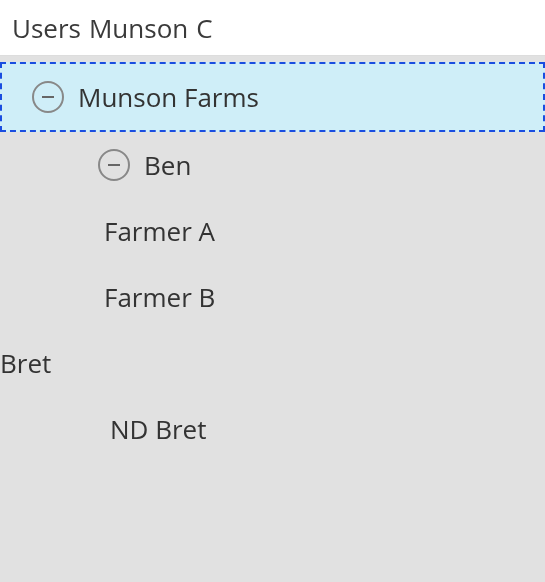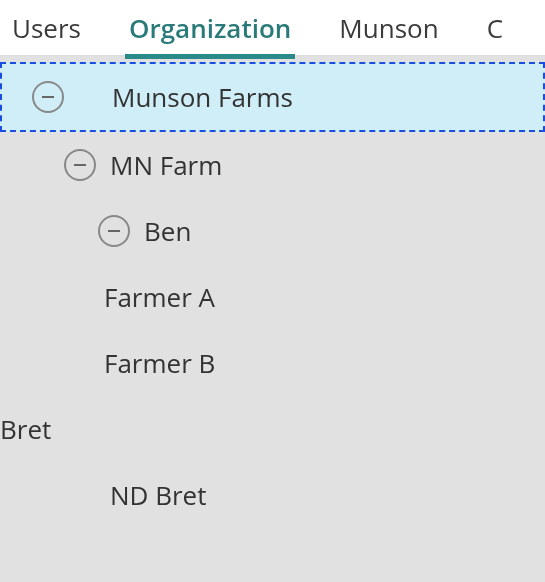--- a/index.html
+++ b/index.html
@@ -8,21 +8,20 @@
       height: 582px;
       font-family: 'Segoe UI', 'Open Sans', -apple-system, sans-serif;
       background: #fff;
       overflow: hidden;
     }
     .tabs {
       display: flex;
       align-items: center;
       height: 56px;
       padding: 0 8px;
-      gap: 40px;
       border-bottom: 1px solid #ddd;
       background: #fff;
     }
     .tab {
       font-size: 26px;
       color: #3a3a3a;
       cursor: pointer;
       padding: 8px 4px 8px 4px;
       position: relative;
       white-space: nowrap;
@@ -50,21 +49,20 @@
       display: flex;
       align-items: center;
       height: 66px;
       font-size: 26px;
       color: #333;
     }
     .tree-row.selected {
       background: #cfeef8;
       border: 2px dashed #1a4de0;
       height: 70px;
-      gap: 34px;
     }
     .collapse-btn {
       width: 32px;
       height: 32px;
       border-radius: 50%;
       border: 2px solid #888;
       display: flex;
       align-items: center;
       justify-content: center;
       margin-right: 14px;
@@ -81,44 +79,35 @@
     .indent-3 { padding-left: 104px; }
     .indent-1-nobtn { padding-left: 110px; }
     .indent-2-nobtn { }
     .label { cursor: default; }
   </style>
 </head>
 <body>
 
 <div class="tabs">
   <div class="tab">Users</div>
-  <div class="tab active">Organization</div>
   <div class="tab">Munson</div>
   <div class="tab">C</div>
 </div>
 
 <div class="tree-container">
 
   <div class="tree-row selected indent-0">
     <span class="collapse-btn">
       <svg viewBox="0 0 14 14">
           <line x1="1" y1="7" x2="13" y2="7" stroke="#666" stroke-width="2"></line>
         </svg>
     </span>
     <span class="label">Munson Farms</span>
   </div>
 
-  <div class="tree-row indent-1">
-    <span class="collapse-btn">
-      <svg viewBox="0 0 14 14">
-          <line x1="1" y1="7" x2="13" y2="7" stroke="#666" stroke-width="2"></line>
-        </svg>
-    </span>
-    <span class="label">MN Farm</span>
-  </div>
 
   <div class="tree-row indent-2">
     <span class="collapse-btn">
       <svg viewBox="0 0 14 14">
           <line x1="1" y1="7" x2="13" y2="7" stroke="#666" stroke-width="2"></line>
         </svg>
     </span>
     <span class="label">Ben</span>
   </div>
 

